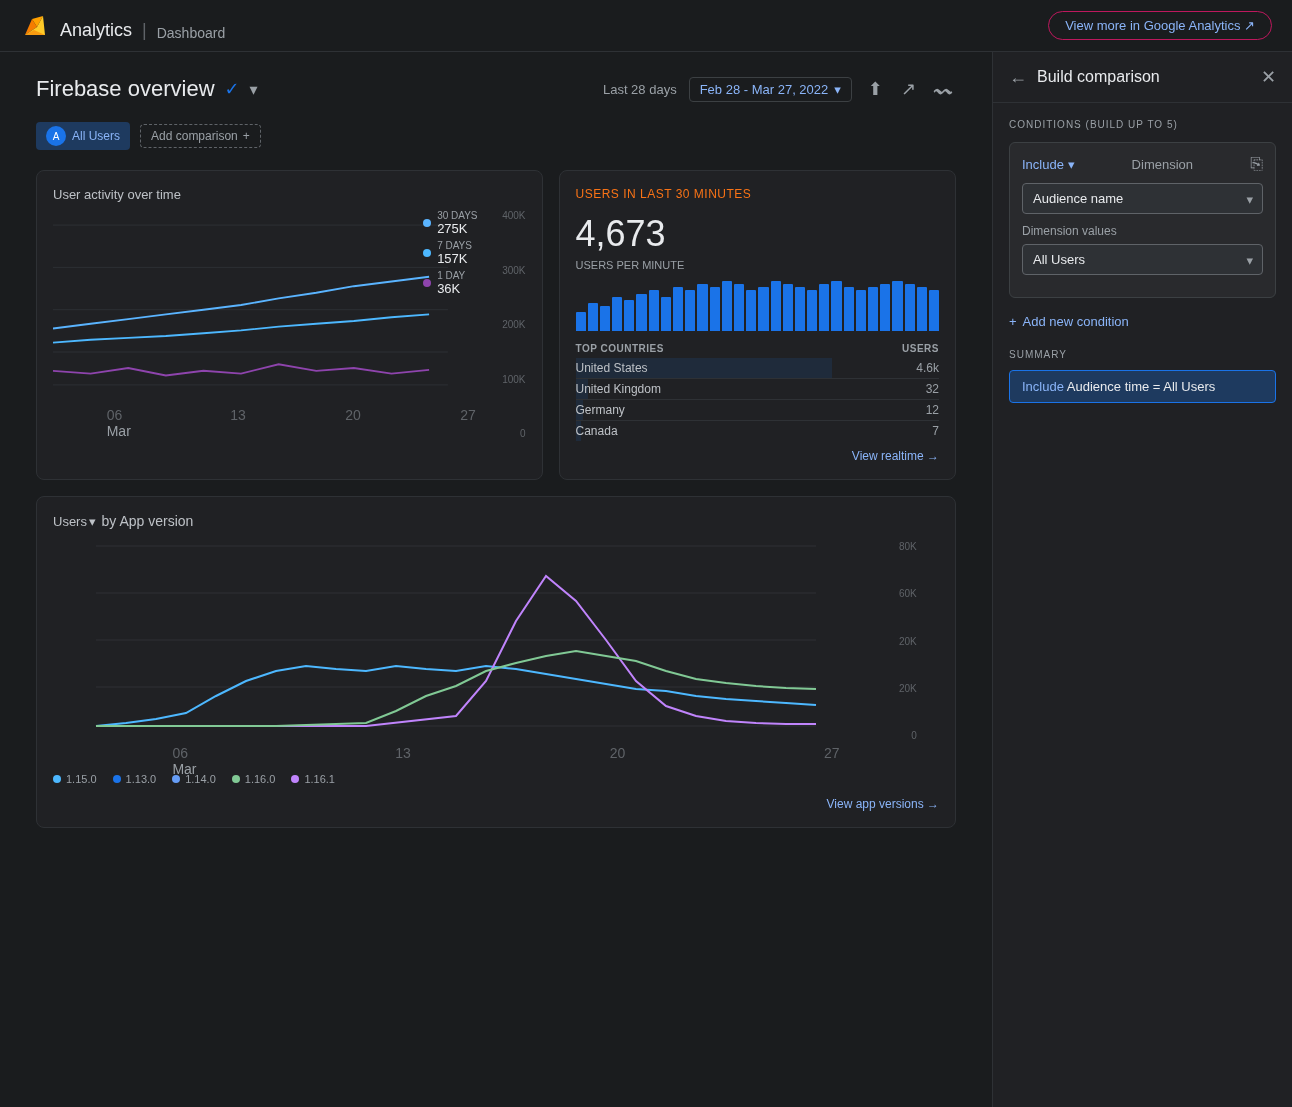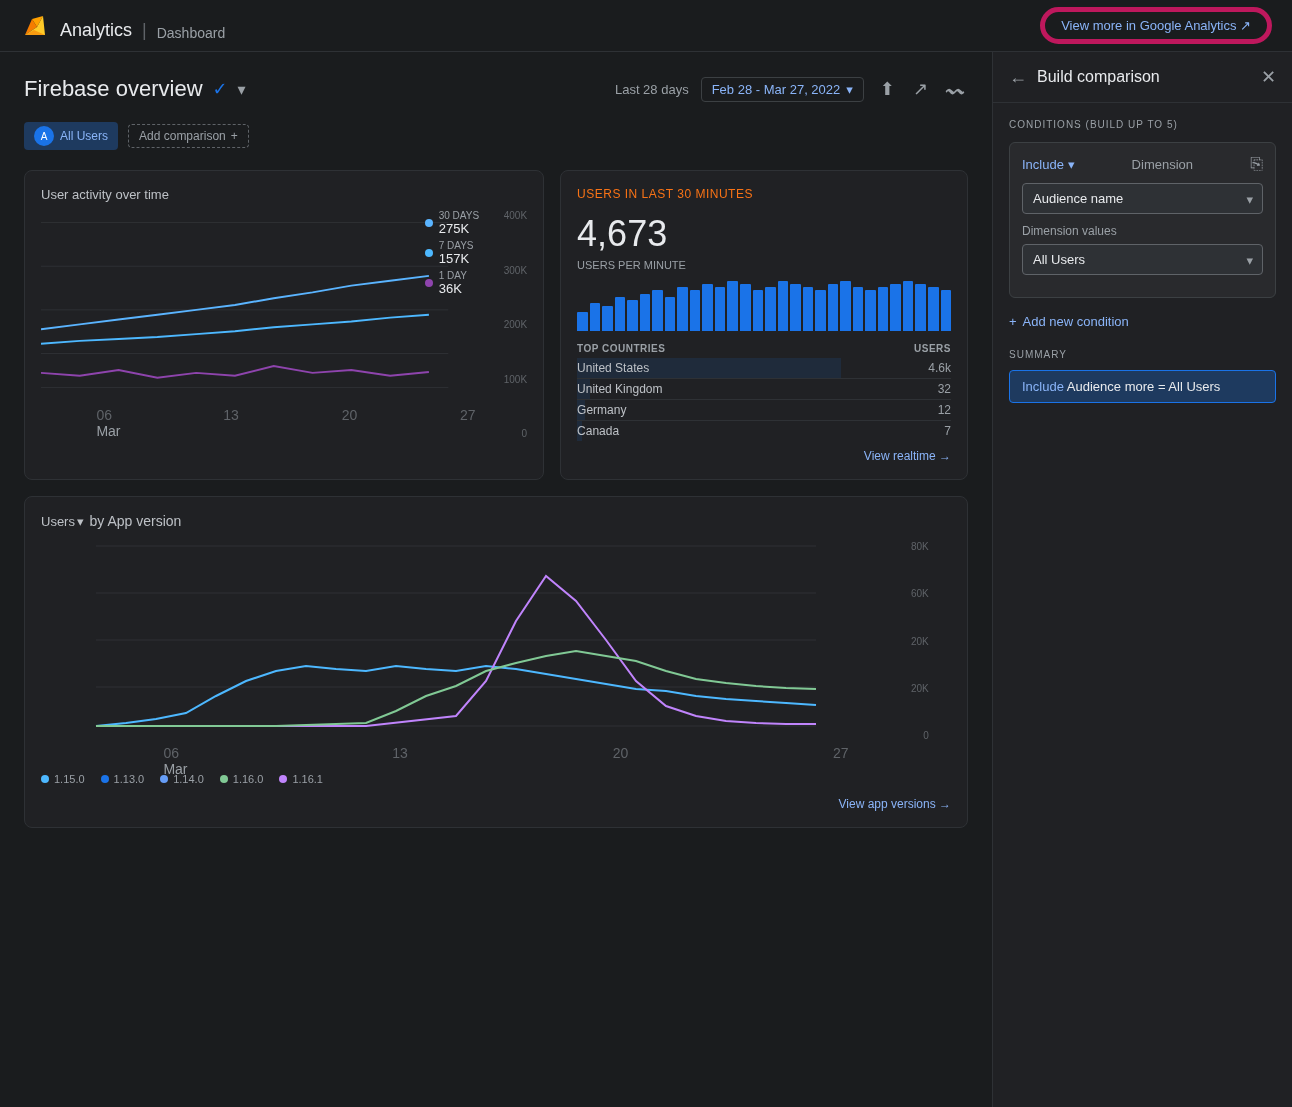--- a/index.html
+++ b/index.html
@@ -38,39 +38,39 @@
     .header-divider {
       color: #5f6368;
       font-size: 18px;
     }
     .dashboard-label {
       font-size: 14px;
       color: #9aa0a6;
     }
     .btn-analytics {
       background: transparent;
-      border: 5px solid #be185d;
+      border: 1px solid #be185d;
       color: #8ab4f8;
       border-radius: 20px;
       padding: 6px 16px;
       font-size: 13px;
       cursor: pointer;
       display: flex;
       align-items: center;
       gap: 5px;
     }
 
     
     .main {
       display: flex;
       height: calc(1107px - 52px);
     }
     .content {
       flex: 1;
-      padding: 20px 24px;
+      padding: 20px 36px;
       overflow-y: auto;
     }
 
     
     .page-header {
       display: flex;
       align-items: center;
       justify-content: space-between;
       margin-bottom: 16px;
     }
@@ -834,19 +834,19 @@
 
       <button class="add-condition-btn">
         <span>+</span>
         <span>Add new condition</span>
       </button>
 
       <div class="summary-section">
         <div class="summary-label">SUMMARY</div>
         <div class="summary-chip">
           <span class="include-text">Include</span>
-          <span> Audience more = All Users</span>
+          <span> Audience time = All Users</span>
         </div>
       </div>
     </div>
   </div>
 
 </div>
 
 </body></html>

